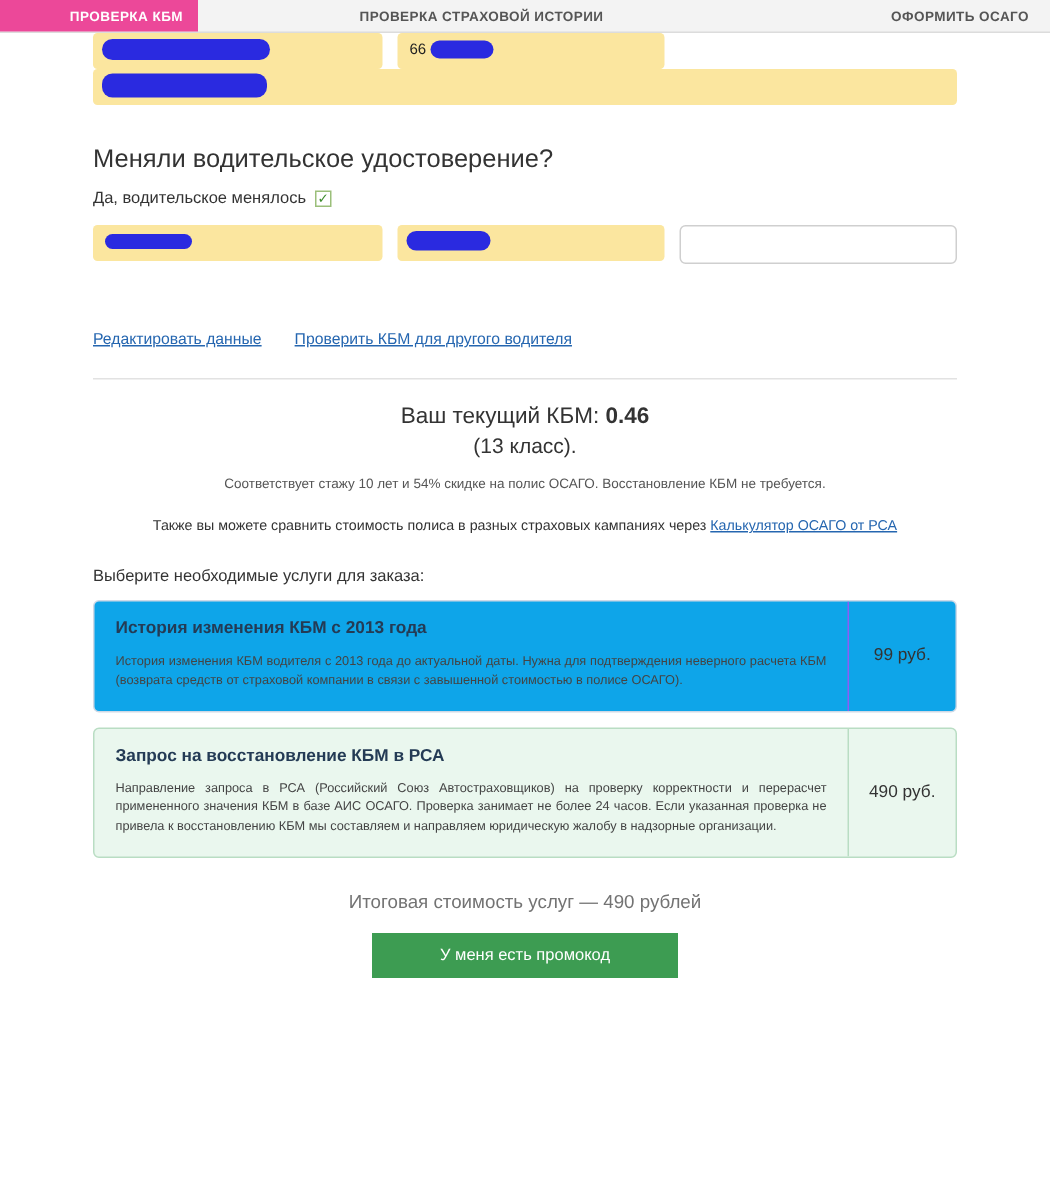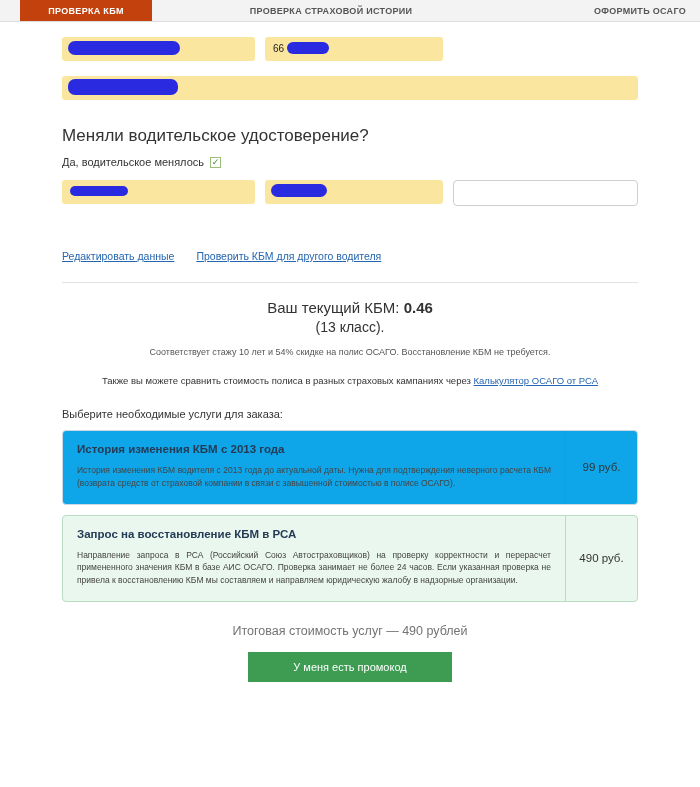--- a/index.html
+++ b/index.html
@@ -28,36 +28,35 @@
   }
   .topnav .tab {
     display: flex;
     align-items: center;
     justify-content: center;
     font-weight: bold;
     color: #555;
     padding: 0 10px;
   }
   .topnav .tab.active {
-    background: #c2410c;
+    background: #ec4899;
     color: #ffffff;
     flex: 0 0 132px;
-    justify-content: center;
-    margin-left: 20px;
+    justify-content: flex-end;
   }
   .topnav .tab.mid { flex: 1 1 auto; }
   .topnav .tab.right { flex: 0 0 190px; justify-content: flex-end; padding-right: 14px; }
 
   
   .content { padding: 0 62px; }
 
   .row {
     display: flex;
     gap: 10px;
-    margin-top: 15px;
+    margin-top: 0;
   }
   .field {
     height: 24px;
     background: #fbe69f;
     border-radius: 3px;
     position: relative;
     overflow: hidden;
   }
   .field.w1 { flex: 0 0 193px; }
   .field.w2 { flex: 0 0 178px; }

